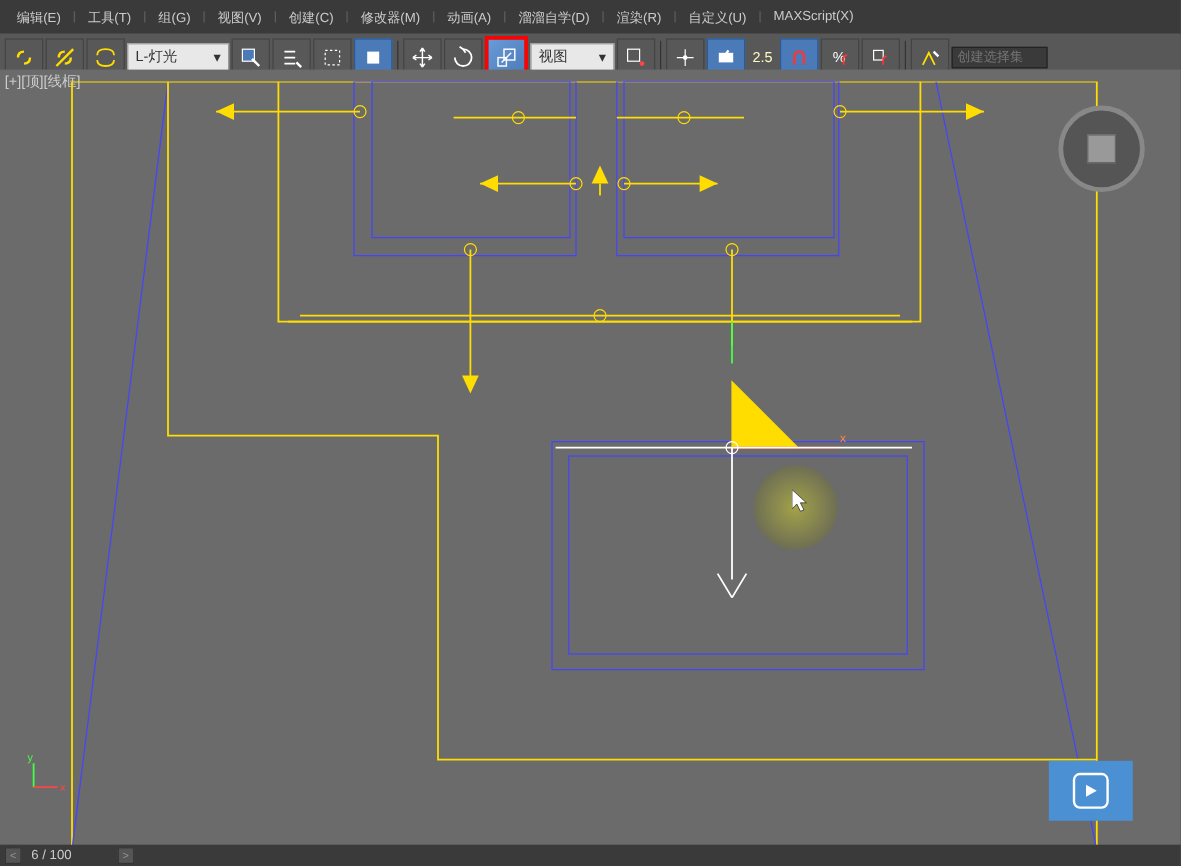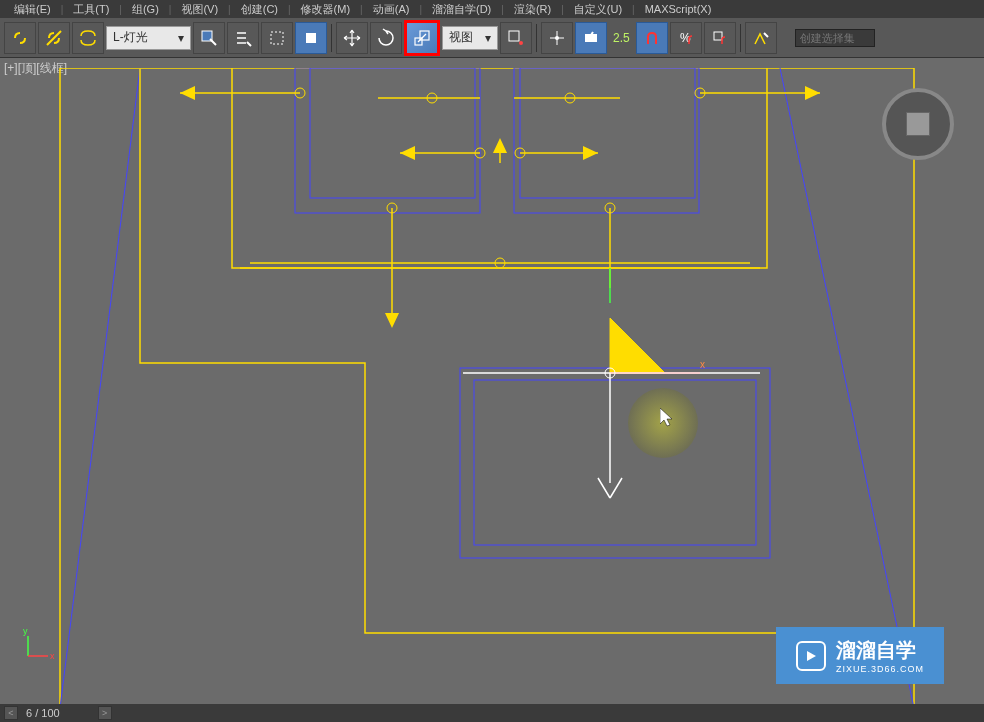--- a/index.html
+++ b/index.html
@@ -6,21 +6,21 @@
     body {
       background: #4a4a4a;
       font-family: "Microsoft YaHei", Arial, sans-serif;
       width: 984px;
       height: 722px;
       overflow: hidden;
       position: relative;
     }
     .menu-bar {
       background: #3a3a3a;
-      height: 18px;
+      height: 28px;
       display: flex;
       align-items: center;
       padding: 0 4px;
     }
     .menu-item {
       color: #ccc;
       font-size: 11px;
       padding: 2px 10px;
       cursor: pointer;
     }
@@ -197,32 +197,31 @@
       height: 14px;
       background: #555;
       border: 1px solid #333;
       color: #999;
       font-size: 9px;
       display: flex;
       align-items: center;
       justify-content: center;
     }
     .spinner-value {
-      color: #bef264;
+      color: #fef9c3;
       font-size: 12px;
       padding: 0 4px;
     }
     .text-input {
       background: #3a3a3a;
       border: 1px solid #222;
       color: #888;
       font-size: 11px;
       padding: 2px 4px;
       width: 80px;
-      margin-left: 16px;
     }
   </style>
 </head>
 <body>
 
 <div class="menu-bar">
   <span class="menu-item">编辑(E)</span>
   <span class="menu-separator">|</span>
   <span class="menu-item">工具(T)</span>
   <span class="menu-separator">|</span>
@@ -299,21 +298,21 @@
         <path d="M10 3 L7 1 M10 3 L12 6" stroke="#fff" stroke-width="1.5"></path>
       </svg>
   </div>
   <div class="toolbar-btn highlighted">
     <svg width="20" height="20" viewBox="0 0 20 20">
         <rect x="3" y="10" width="7" height="7" stroke="#fff" stroke-width="1.2" fill="none"></rect>
         <rect x="8" y="3" width="9" height="9" stroke="#fff" stroke-width="1.2" fill="none"></rect>
         <path d="M6 14 L14 6" stroke="#fff" stroke-width="1.2"></path>
       </svg>
   </div>
-  <div class="toolbar-dropdown" style="width:56px;">
+  <div class="toolbar-dropdown" style="width:70px;">
     <span>视图</span>
     <span style="margin-left:auto;">▾</span>
   </div>
   <div class="toolbar-btn">
     <svg width="18" height="18" viewBox="0 0 18 18">
         <rect x="2" y="2" width="10" height="10" stroke="#fff" fill="none"></rect>
         <circle cx="14" cy="14" r="2" fill="#ff4444"></circle>
       </svg>
   </div>
   <div class="toolbar-separator"></div>
@@ -444,24 +443,20 @@
     <text x="3" y="10" fill="#44ff44" font-size="9">y</text>
     <text x="30" y="35" fill="#ff4444" font-size="9">x</text>
   </svg>
 
   <div class="watermark">
     <div class="watermark-icon">
       <svg width="16" height="16" viewBox="0 0 16 16">
           <path d="M 4 3 L 4 13 L 13 8 Z" fill="white"></path>
         </svg>
     </div>
-    <div>
-      <div class="watermark-text">溜溜自学</div>
-      <div class="watermark-url">ZIXUE.3D66.COM</div>
-    </div>
   </div>
 </div>
 
 <div class="status-bar">
   <div class="scroll-btn">&lt;</div>
   <span class="status-item">6 / 100</span>
   <div class="scroll-btn" style="margin-left:30px;">&gt;</div>
 </div>
 
 </body></html>

